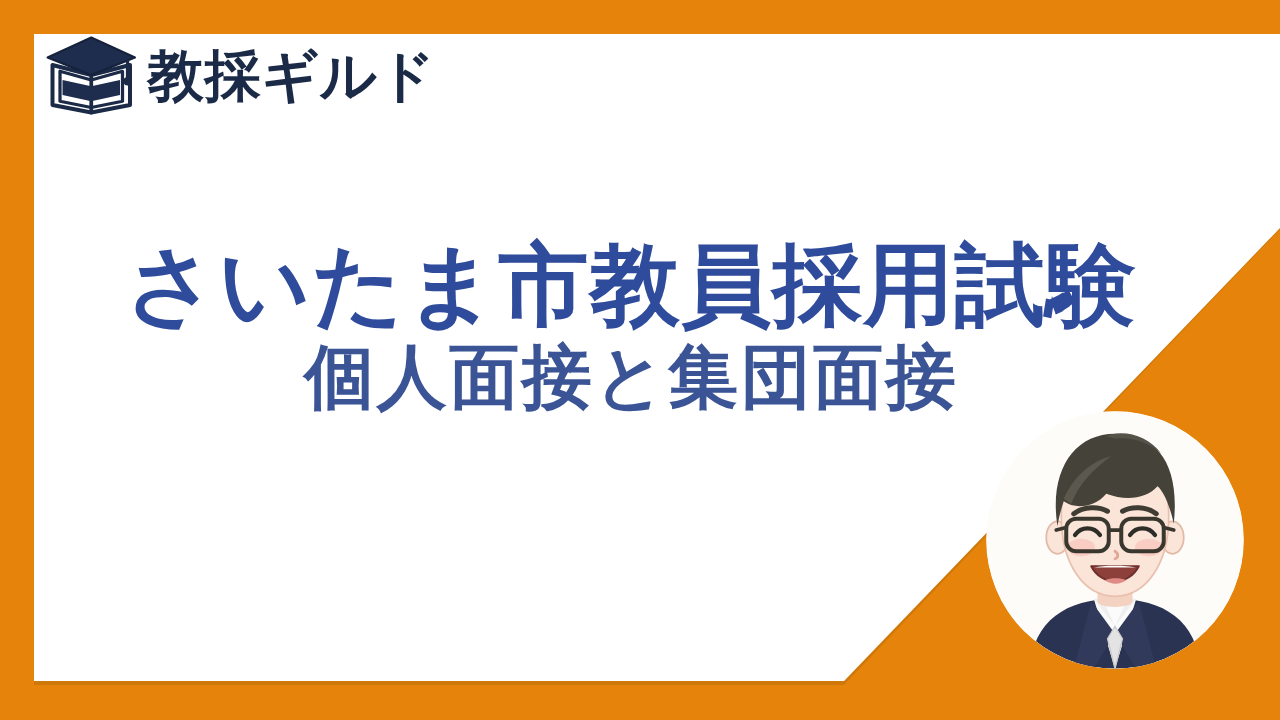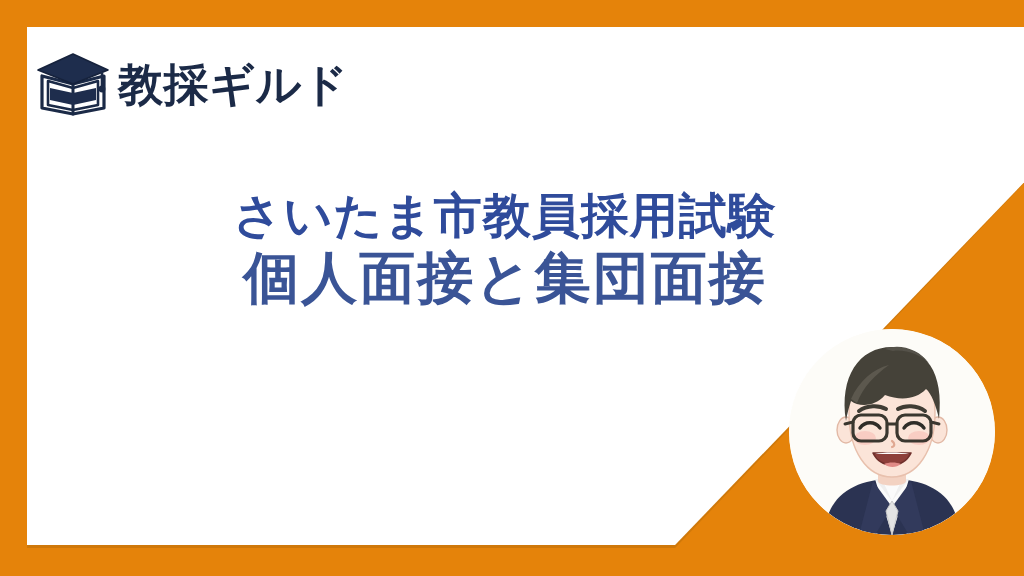--- a/index.html
+++ b/index.html
@@ -42,21 +42,21 @@
     height: 521px;
     background: rgba(120, 80, 10, 0.20);
     -webkit-clip-path: polygon(0 0, 100% 0, 100% 30%, 65% 100%, 0 100%);
     clip-path: polygon(0 0, 100% 0, 100% 30%, 65% 100%, 0 100%);
   }
 
   
   .logo {
     position: absolute;
     left: 36px;
-    top: 50px;
+    top: 26px;
     display: flex;
     align-items: center;
     gap: 8px;
   }
   .logo-mark {
     width: 74px;
     height: 68px;
     display: block;
   }
   .logo-text {
@@ -71,21 +71,21 @@
 
   
   .headline-wrap {
     position: absolute;
     left: 0;
     top: 190px;
     width: 1010px;
     text-align: center;
   }
   .headline {
-    font-size: 48px;
+    font-size: 72px;
     font-weight: 700;
     color: #2f4b9b;
     line-height: 1.06;
     letter-spacing: 1px;
     white-space: nowrap;
   }
   .subheadline {
     margin-top: 6px;
     font-size: 56px;
     font-weight: 700;

